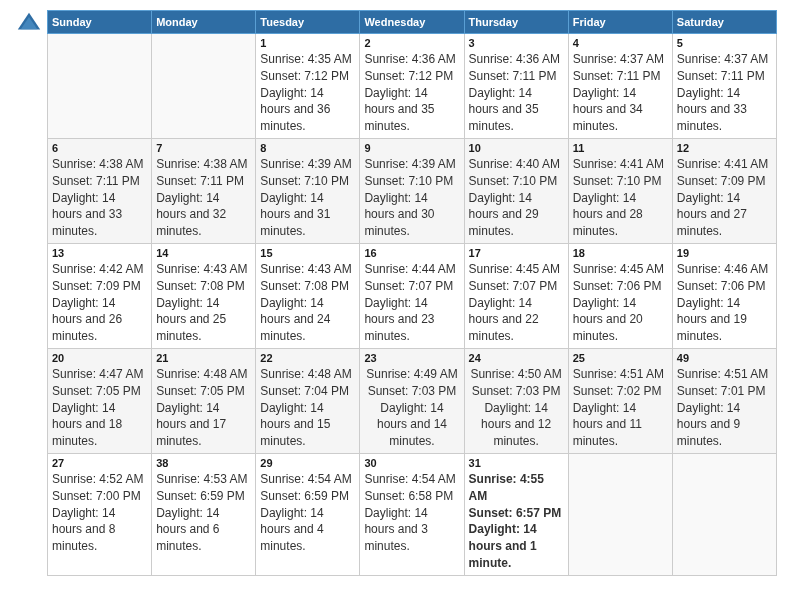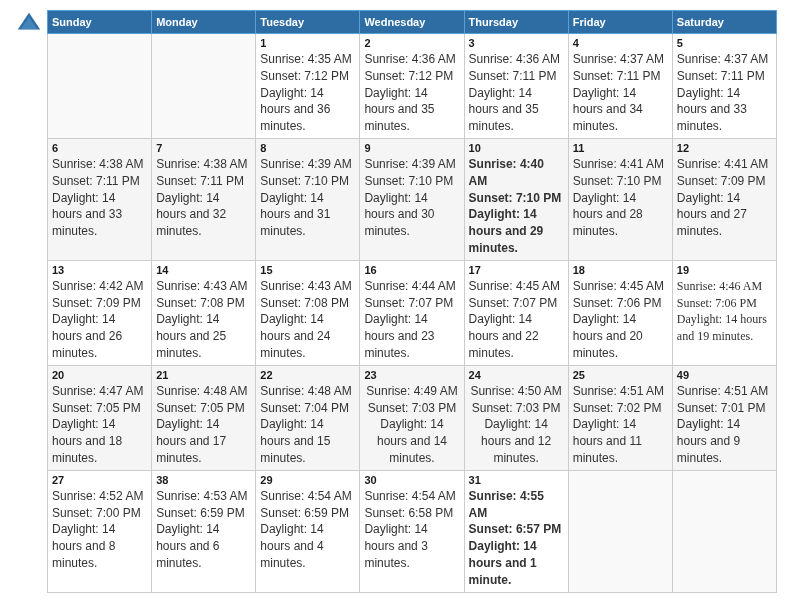--- a/index.html
+++ b/index.html
@@ -182,21 +182,21 @@
 Daylight: 14 hours and 31 minutes.</div>
           </td>
           <td>
             <span class="day-number">9</span>
             <div class="day-info" style="white-space: pre-line;">Sunrise: 4:39 AM
 Sunset: 7:10 PM
 Daylight: 14 hours and 30 minutes.</div>
           </td>
           <td>
             <span class="day-number">10</span>
-            <div class="day-info" style="white-space: pre-line; font-weight: bold;">Sunrise: 4:40 AM
+            <div class="day-info" style="white-space: pre-line;">Sunrise: 4:40 AM
 Sunset: 7:10 PM
 Daylight: 14 hours and 29 minutes.</div>
           </td>
           <td>
             <span class="day-number">11</span>
             <div class="day-info" style="white-space: pre-line;">Sunrise: 4:41 AM
 Sunset: 7:10 PM
 Daylight: 14 hours and 28 minutes.</div>
           </td>
           <td>
@@ -238,21 +238,21 @@
 Daylight: 14 hours and 22 minutes.</div>
           </td>
           <td>
             <span class="day-number">18</span>
             <div class="day-info" style="white-space: pre-line;">Sunrise: 4:45 AM
 Sunset: 7:06 PM
 Daylight: 14 hours and 20 minutes.</div>
           </td>
           <td>
             <span class="day-number">19</span>
-            <div class="day-info" style="white-space: pre-line; font-family: Liberation Serif, serif;">Sunrise: 4:46 AM
+            <div class="day-info" style="white-space: pre-line;">Sunrise: 4:46 AM
 Sunset: 7:06 PM
 Daylight: 14 hours and 19 minutes.</div>
           </td>
         </tr>
         <tr>
           <td>
             <span class="day-number">20</span>
             <div class="day-info" style="white-space: pre-line;">Sunrise: 4:47 AM
 Sunset: 7:05 PM
 Daylight: 14 hours and 18 minutes.</div>

